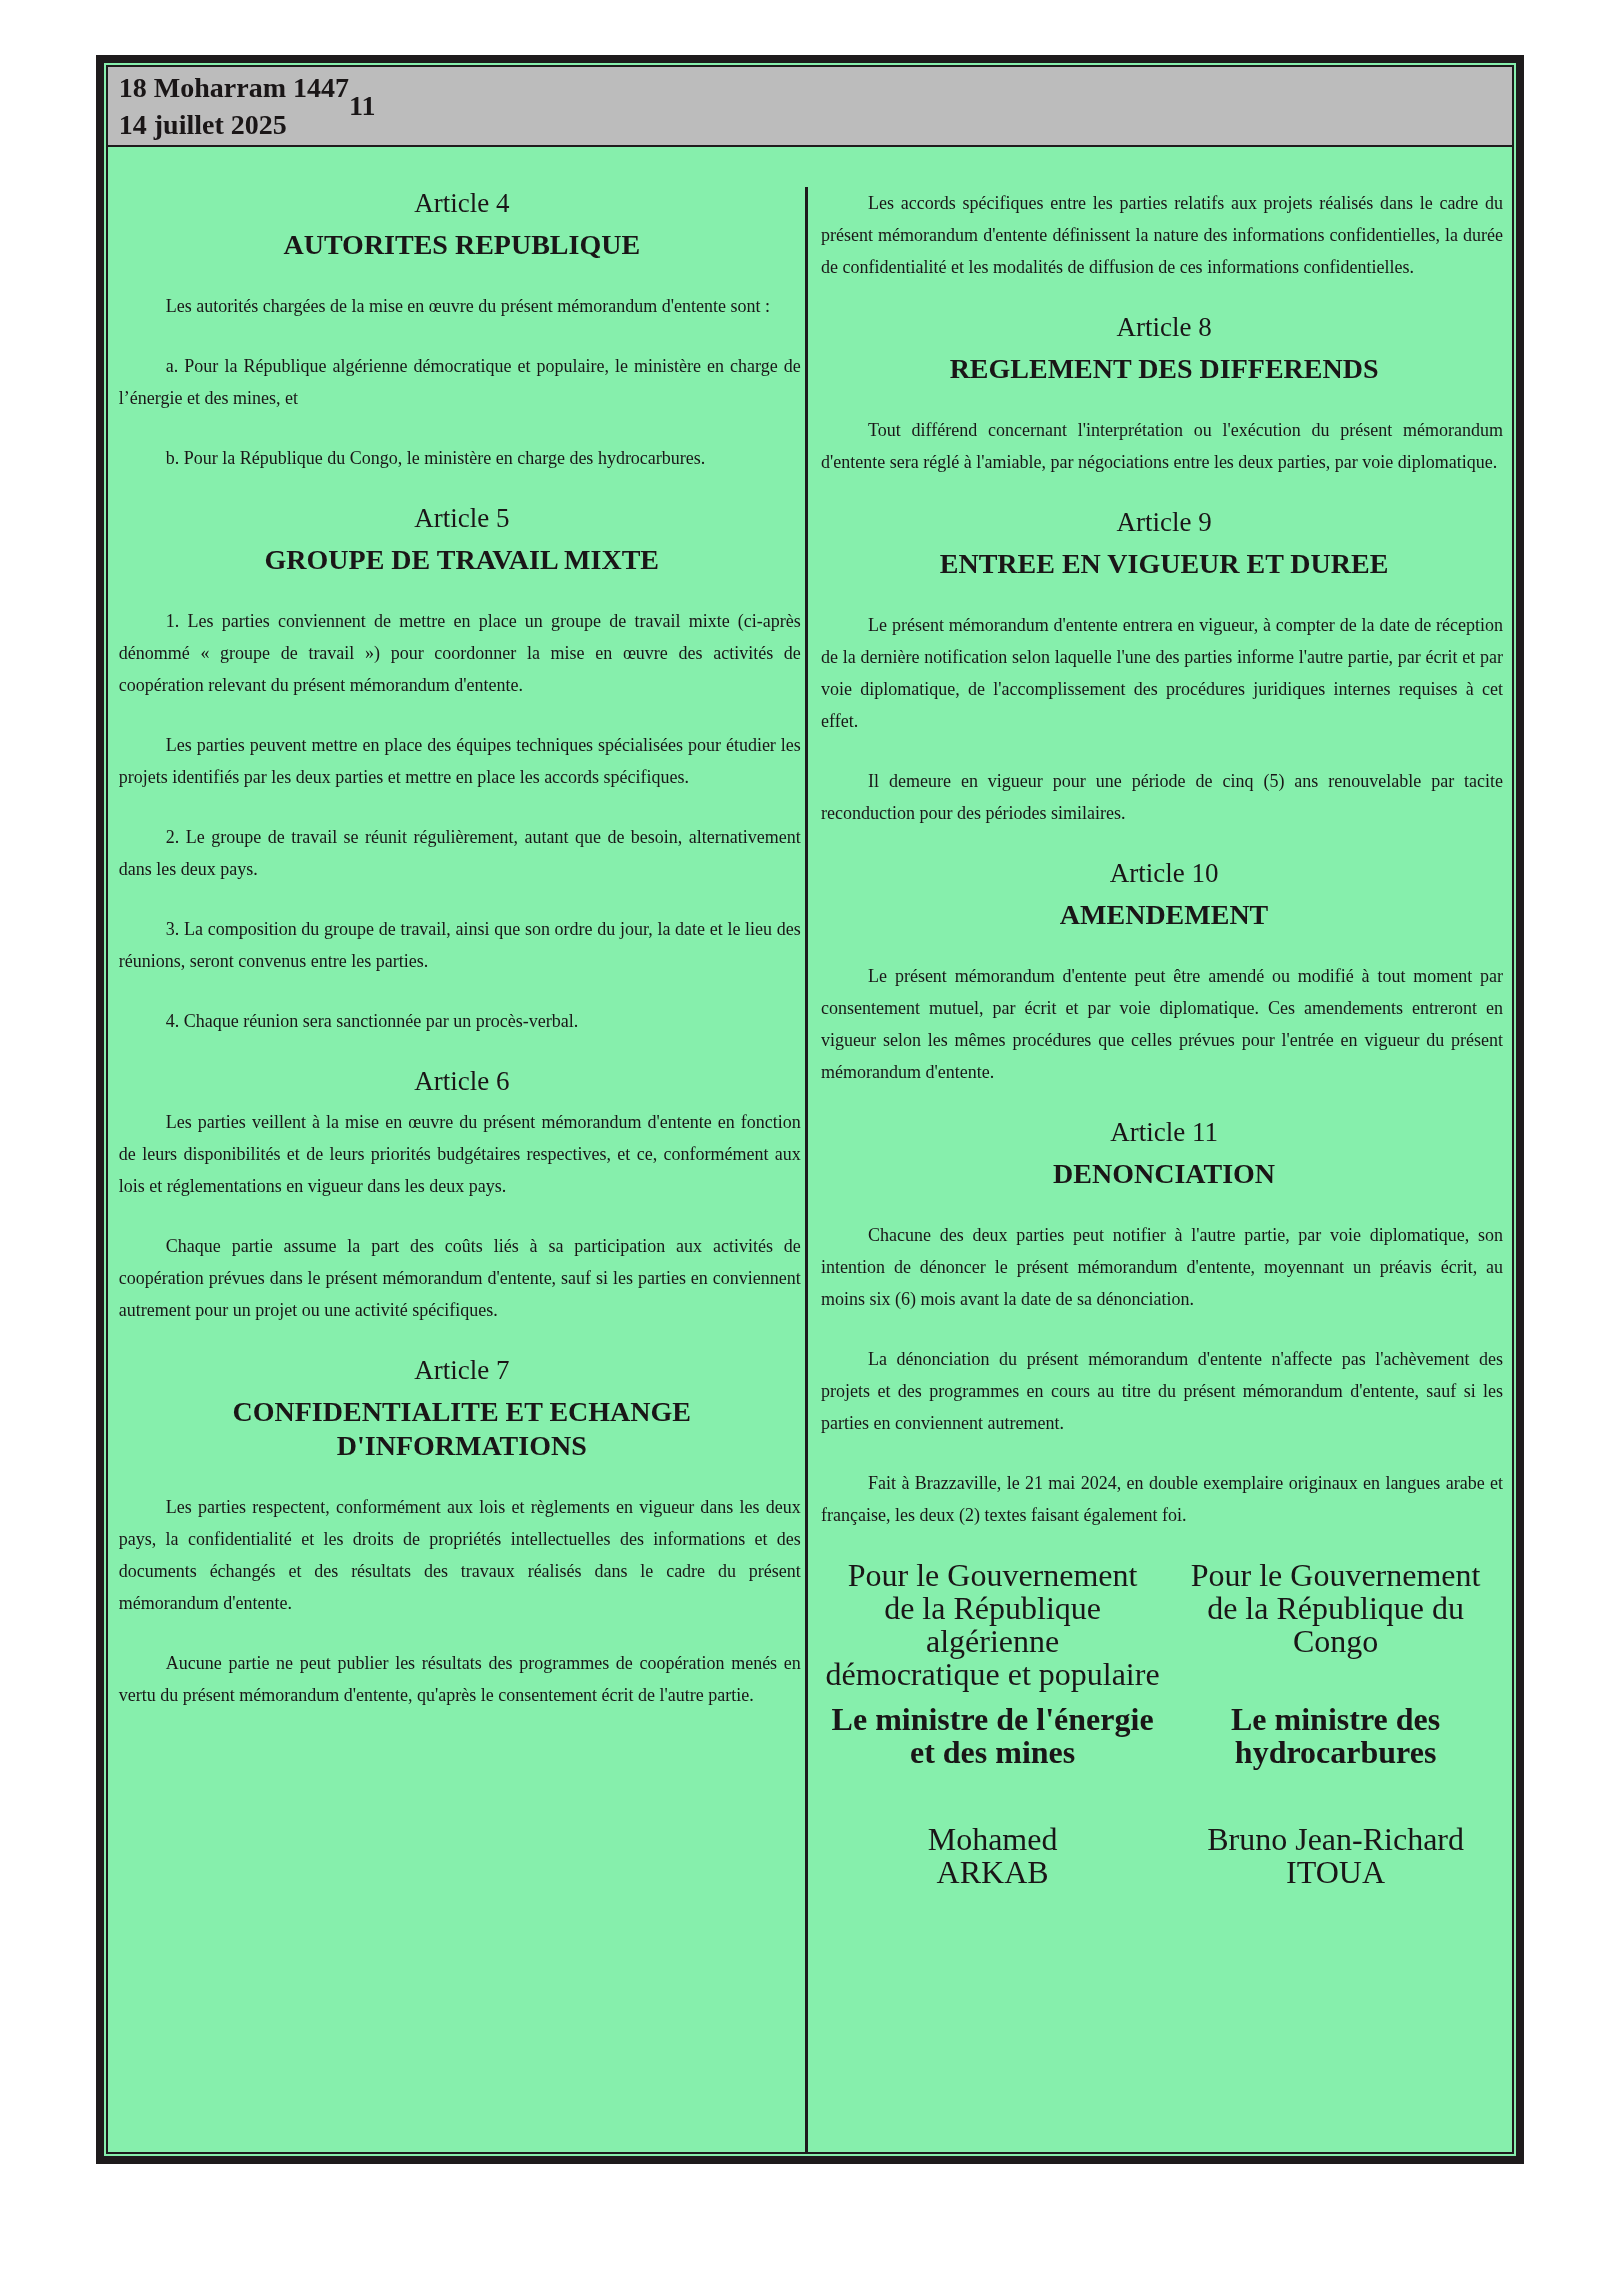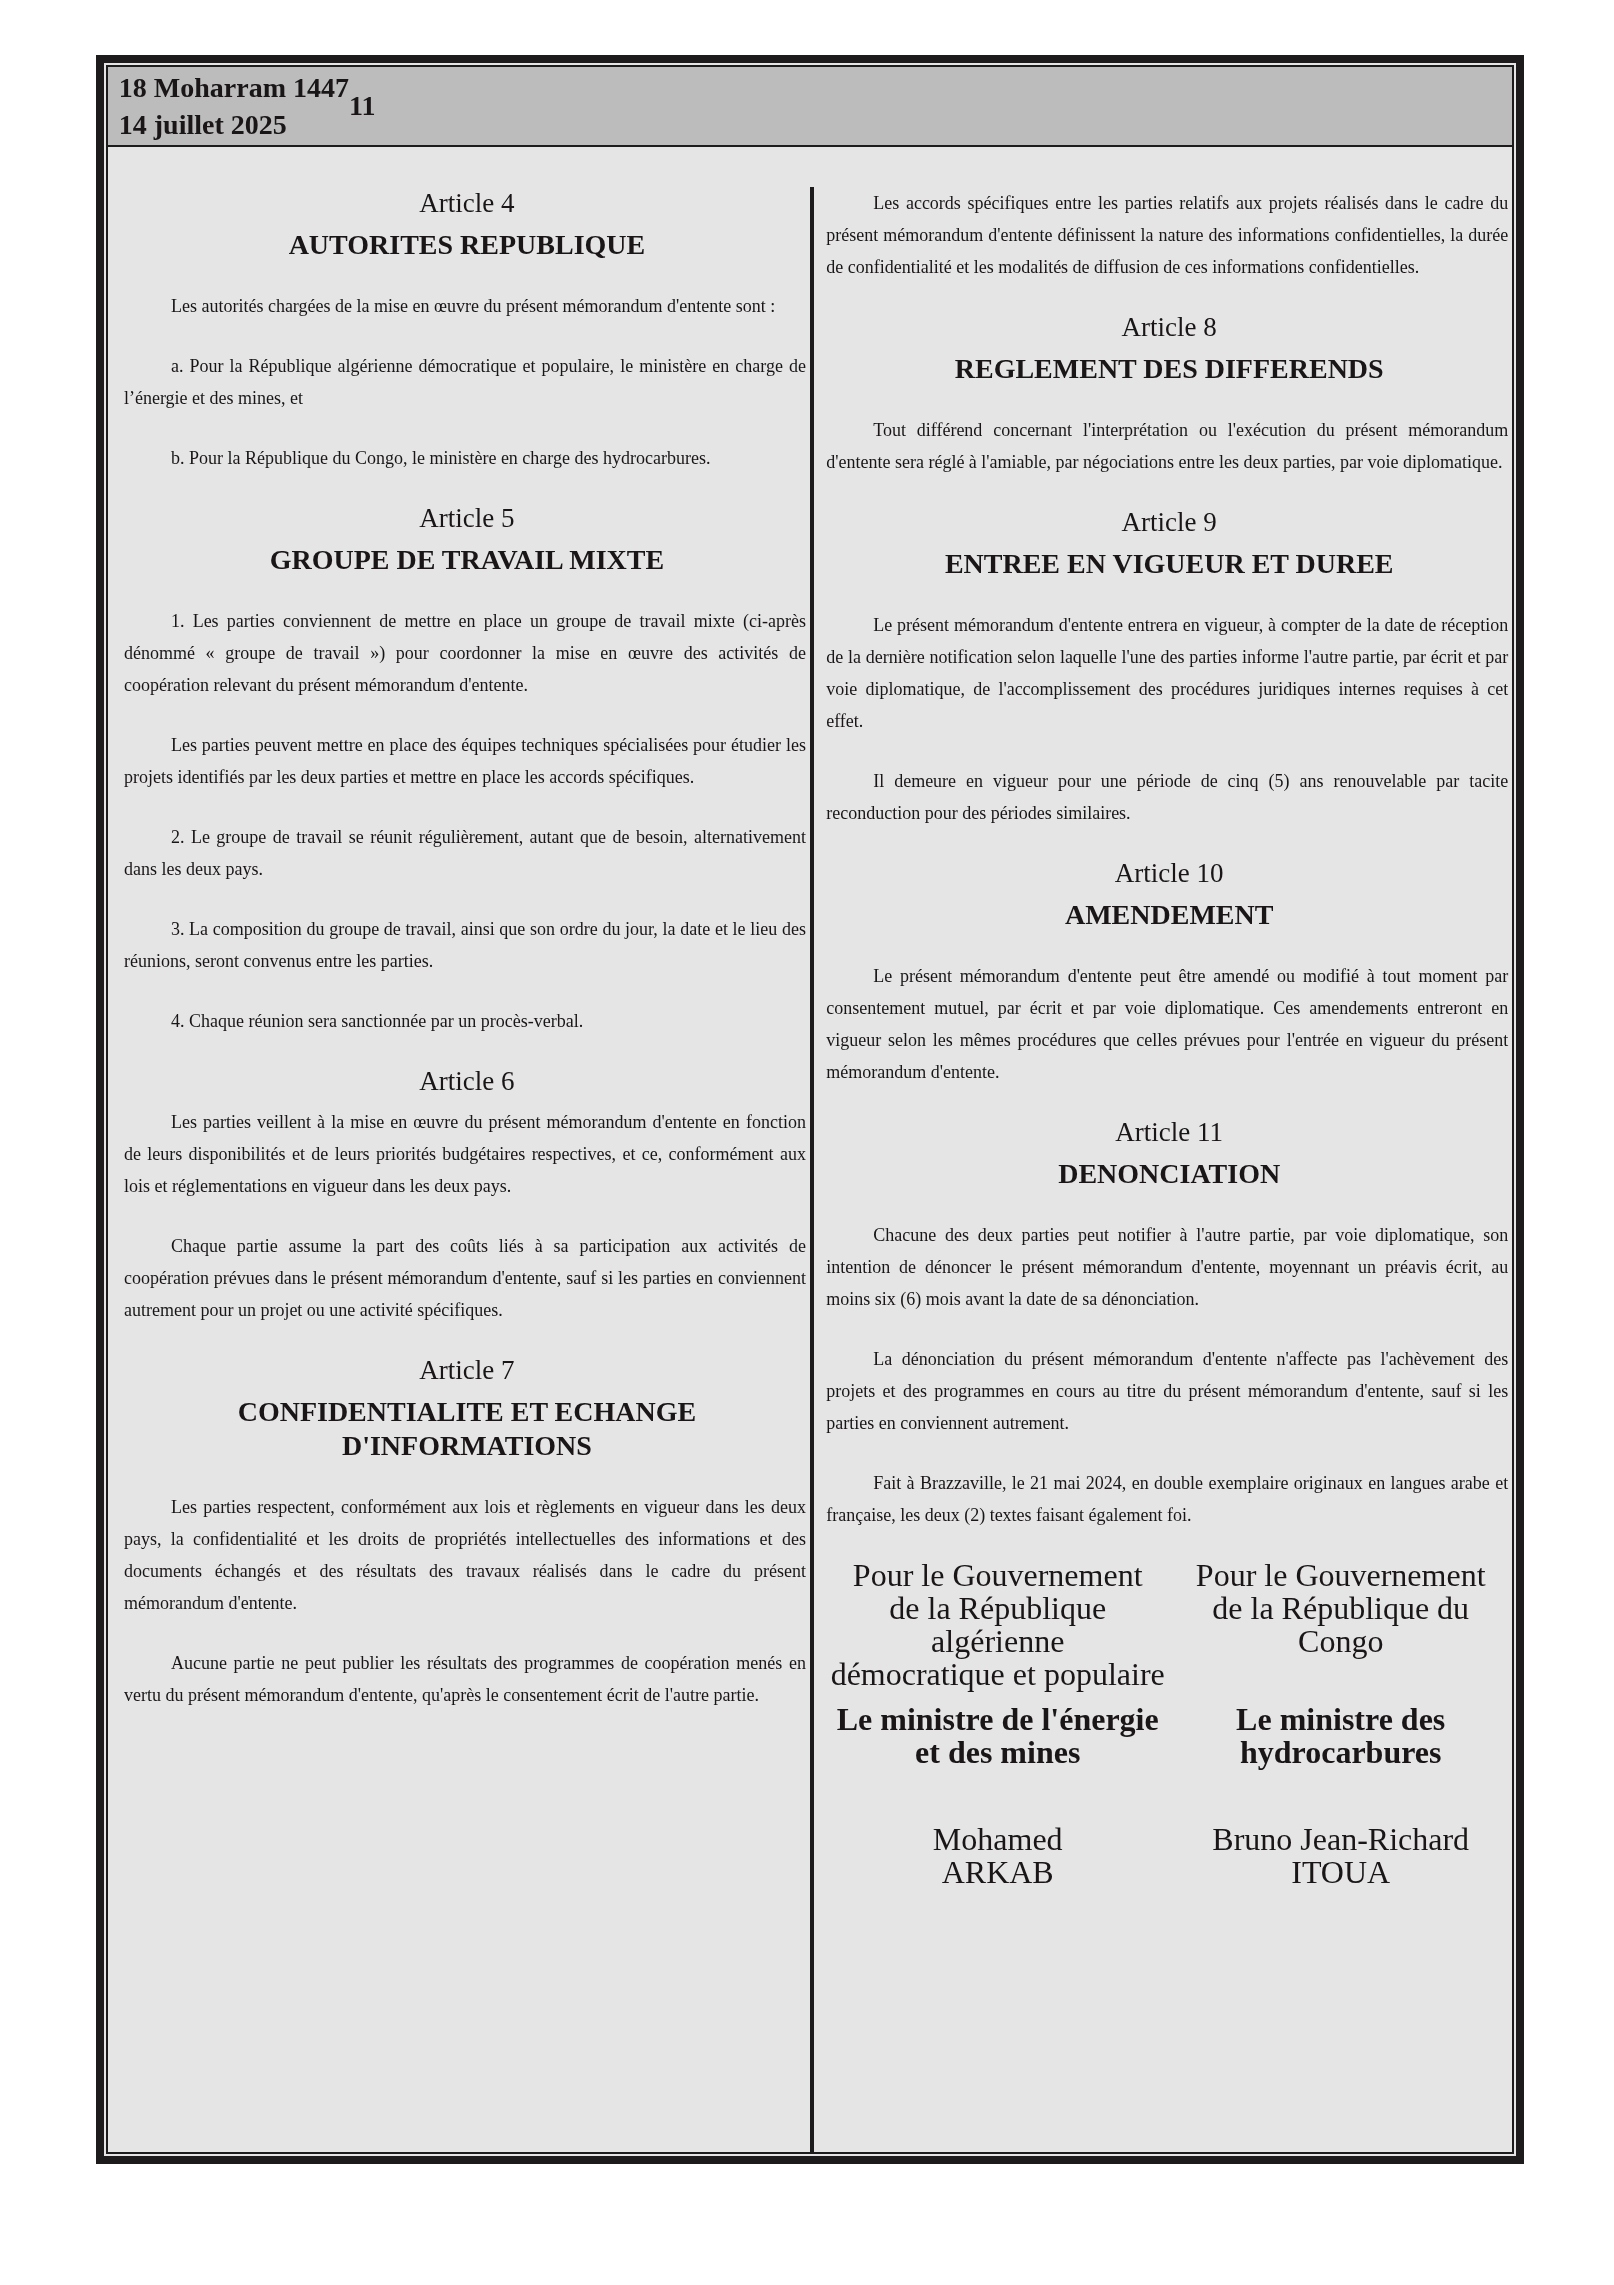--- a/index.html
+++ b/index.html
@@ -17,21 +17,21 @@
   }
   .outer-frame {
     position: absolute;
     left: 96px;
     top: 55px;
     width: 1428px;
     height: 2109px;
     border: 8.1px solid #1e1b1c;
     box-sizing: border-box;
     padding: 1.8px;
-    background: #e5e5e5;
+    background: #86efac;
   }
   .inner-frame {
     width: 100%;
     height: 100%;
     box-sizing: border-box;
     border: 2.7px solid #1e1b1c;
     display: flex;
     flex-direction: column;
   }
   .header-band {
@@ -60,21 +60,20 @@
   .header-page-number {
     font-weight: bold;
     font-size: 28px;
   }
   .content {
     flex: 1;
     display: flex;
     box-sizing: border-box;
     padding-top: 40px;
     min-height: 0;
-    justify-content: flex-end;
   }
   .column { width: 686px; box-sizing: border-box; }
   .column.left  { margin-left: 11px; }
   .column.right { margin-left: 12.7px; }
   .divider {
     width: 3.6px;
     background: #1e1b1c;
     align-self: stretch;
     flex: none;
   }

